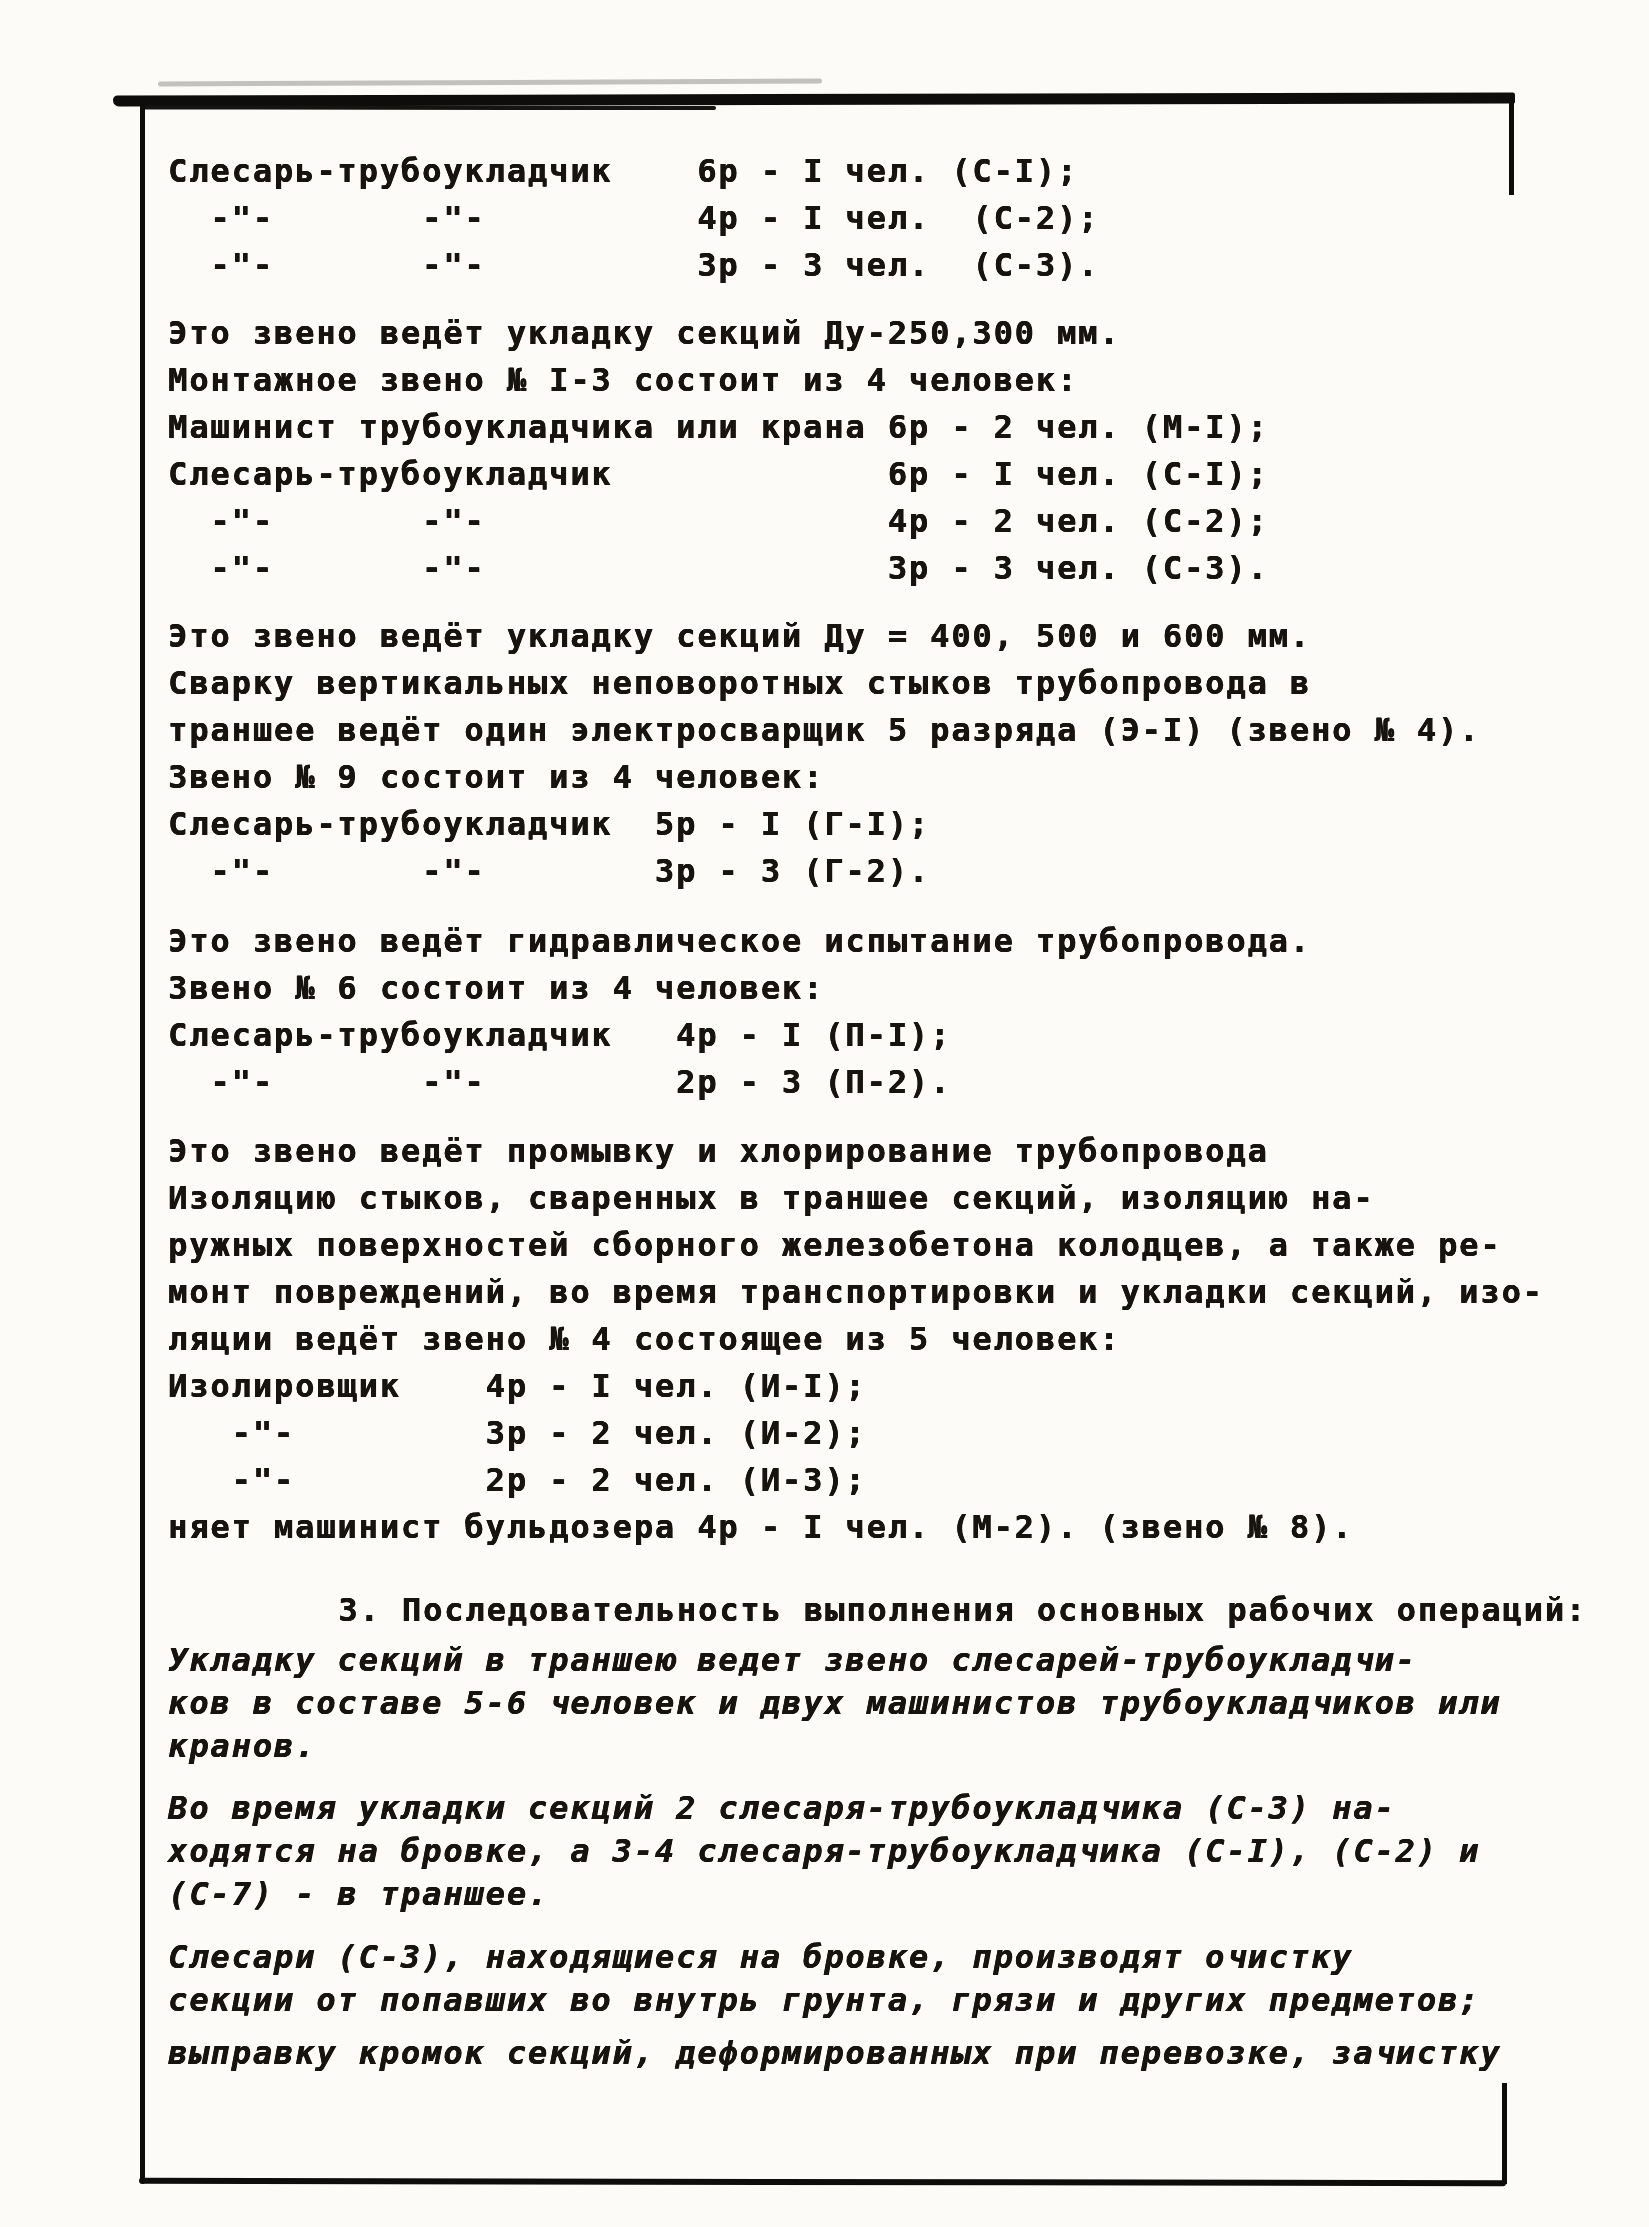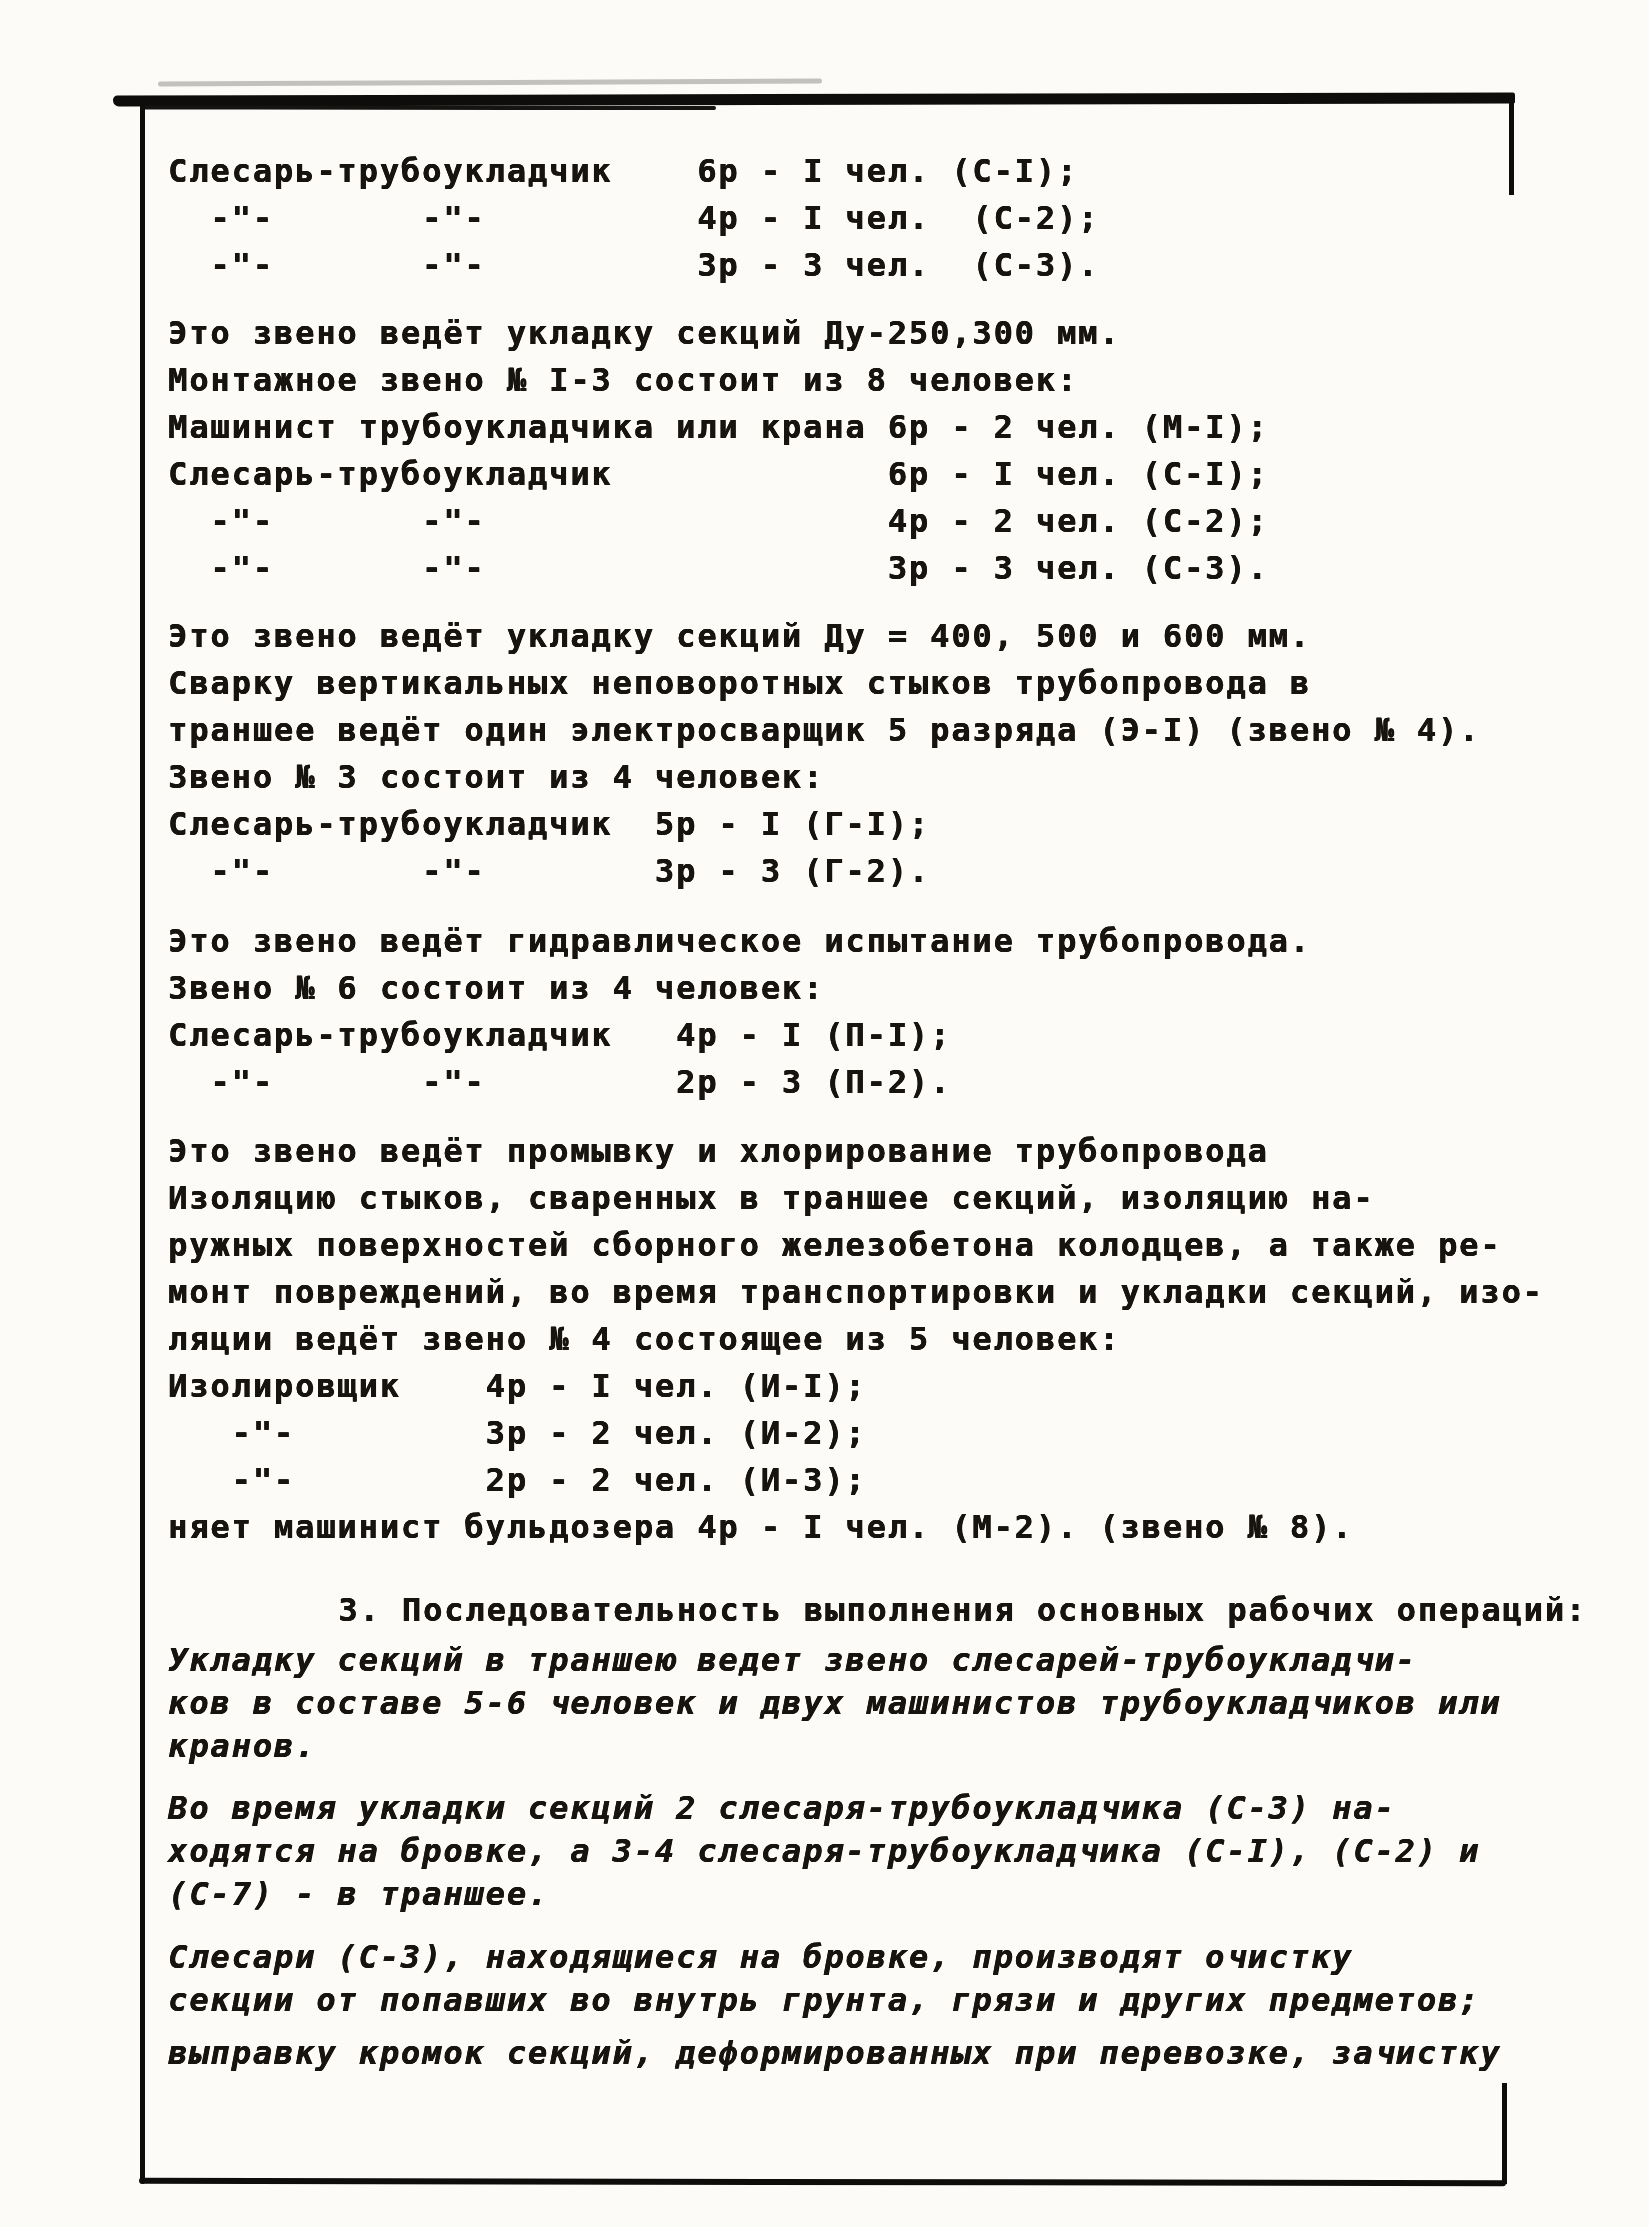--- a/index.html
+++ b/index.html
@@ -63,29 +63,29 @@
   <div class="frame frame-left"></div>
   <div class="frame frame-bottom"></div>
   <div class="frame frame-right-top"></div>
   <div class="frame frame-right-bottom"></div>
 
   <div class="text-block">
     <div class="ln indent">Слесарь-трубоукладчик    6р - I чел. (С-I);</div>
     <div class="ln indent">  -"-       -"-          4р - I чел.  (С-2);</div>
     <div class="ln indent">  -"-       -"-          3р - 3 чел.  (С-3).</div>
     <div class="ln indent g28">Это звено ведёт укладку секций Ду-250,300 мм.</div>
-    <div class="ln indent">Монтажное звено № I-3 состоит из 8 человек:</div>
+    <div class="ln indent">Монтажное звено № I-3 состоит из 4 человек:</div>
     <div class="ln indent">Машинист трубоукладчика или крана 6р - 2 чел. (М-I);</div>
     <div class="ln indent">Слесарь-трубоукладчик             6р - I чел. (С-I);</div>
     <div class="ln indent">  -"-       -"-                   4р - 2 чел. (С-2);</div>
     <div class="ln indent">  -"-       -"-                   3р - 3 чел. (С-3).</div>
     <div class="ln indent g28">Это звено ведёт укладку секций Ду = 400, 500 и 600 мм.</div>
     <div class="ln indent">Сварку вертикальных неповоротных стыков трубопровода в</div>
     <div class="ln">траншее ведёт один электросварщик 5 разряда (Э-I) (звено № 4).</div>
-    <div class="ln indent">Звено № 3 состоит из 4 человек:</div>
+    <div class="ln indent">Звено № 9 состоит из 4 человек:</div>
     <div class="ln indent">Слесарь-трубоукладчик  5р - I (Г-I);</div>
     <div class="ln indent">  -"-       -"-        3р - 3 (Г-2).</div>
     <div class="ln indent g30">Это звено ведёт гидравлическое испытание трубопровода.</div>
     <div class="ln indent">Звено № 6 состоит из 4 человек:</div>
     <div class="ln indent">Слесарь-трубоукладчик   4р - I (П-I);</div>
     <div class="ln indent">  -"-       -"-         2р - 3 (П-2).</div>
     <div class="ln indent g30">Это звено ведёт промывку и хлорирование трубопровода</div>
     <div class="ln indent">Изоляцию стыков, сваренных в траншее секций, изоляцию на-</div>
     <div class="ln">ружных поверхностей сборного железобетона колодцев, а также ре-</div>
     <div class="ln">монт повреждений, во время транспортировки и укладки секций, изо-</div>

